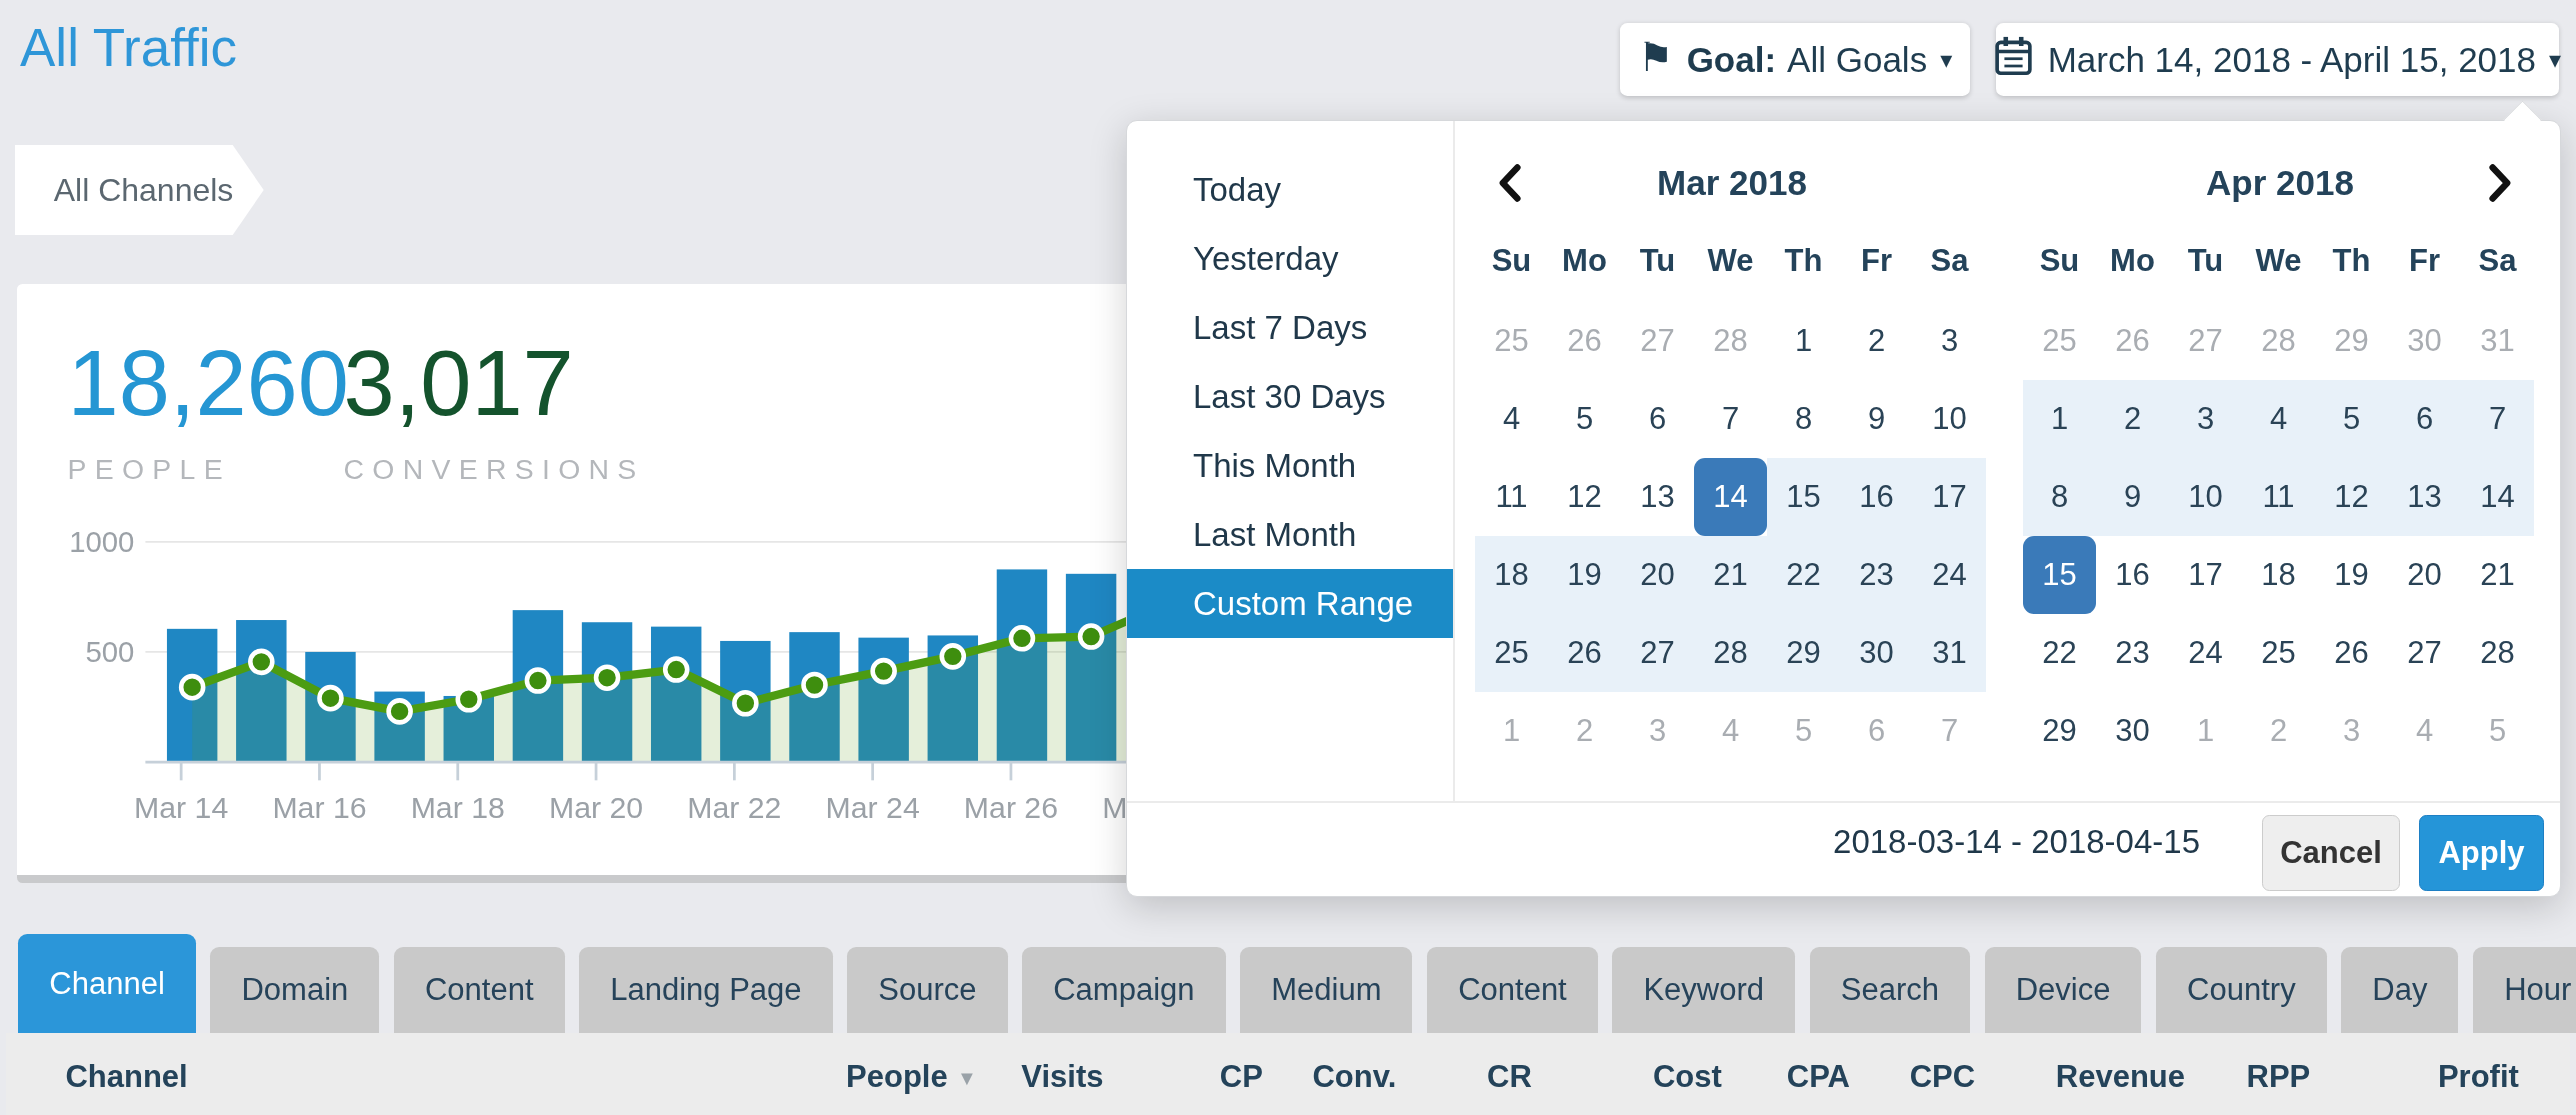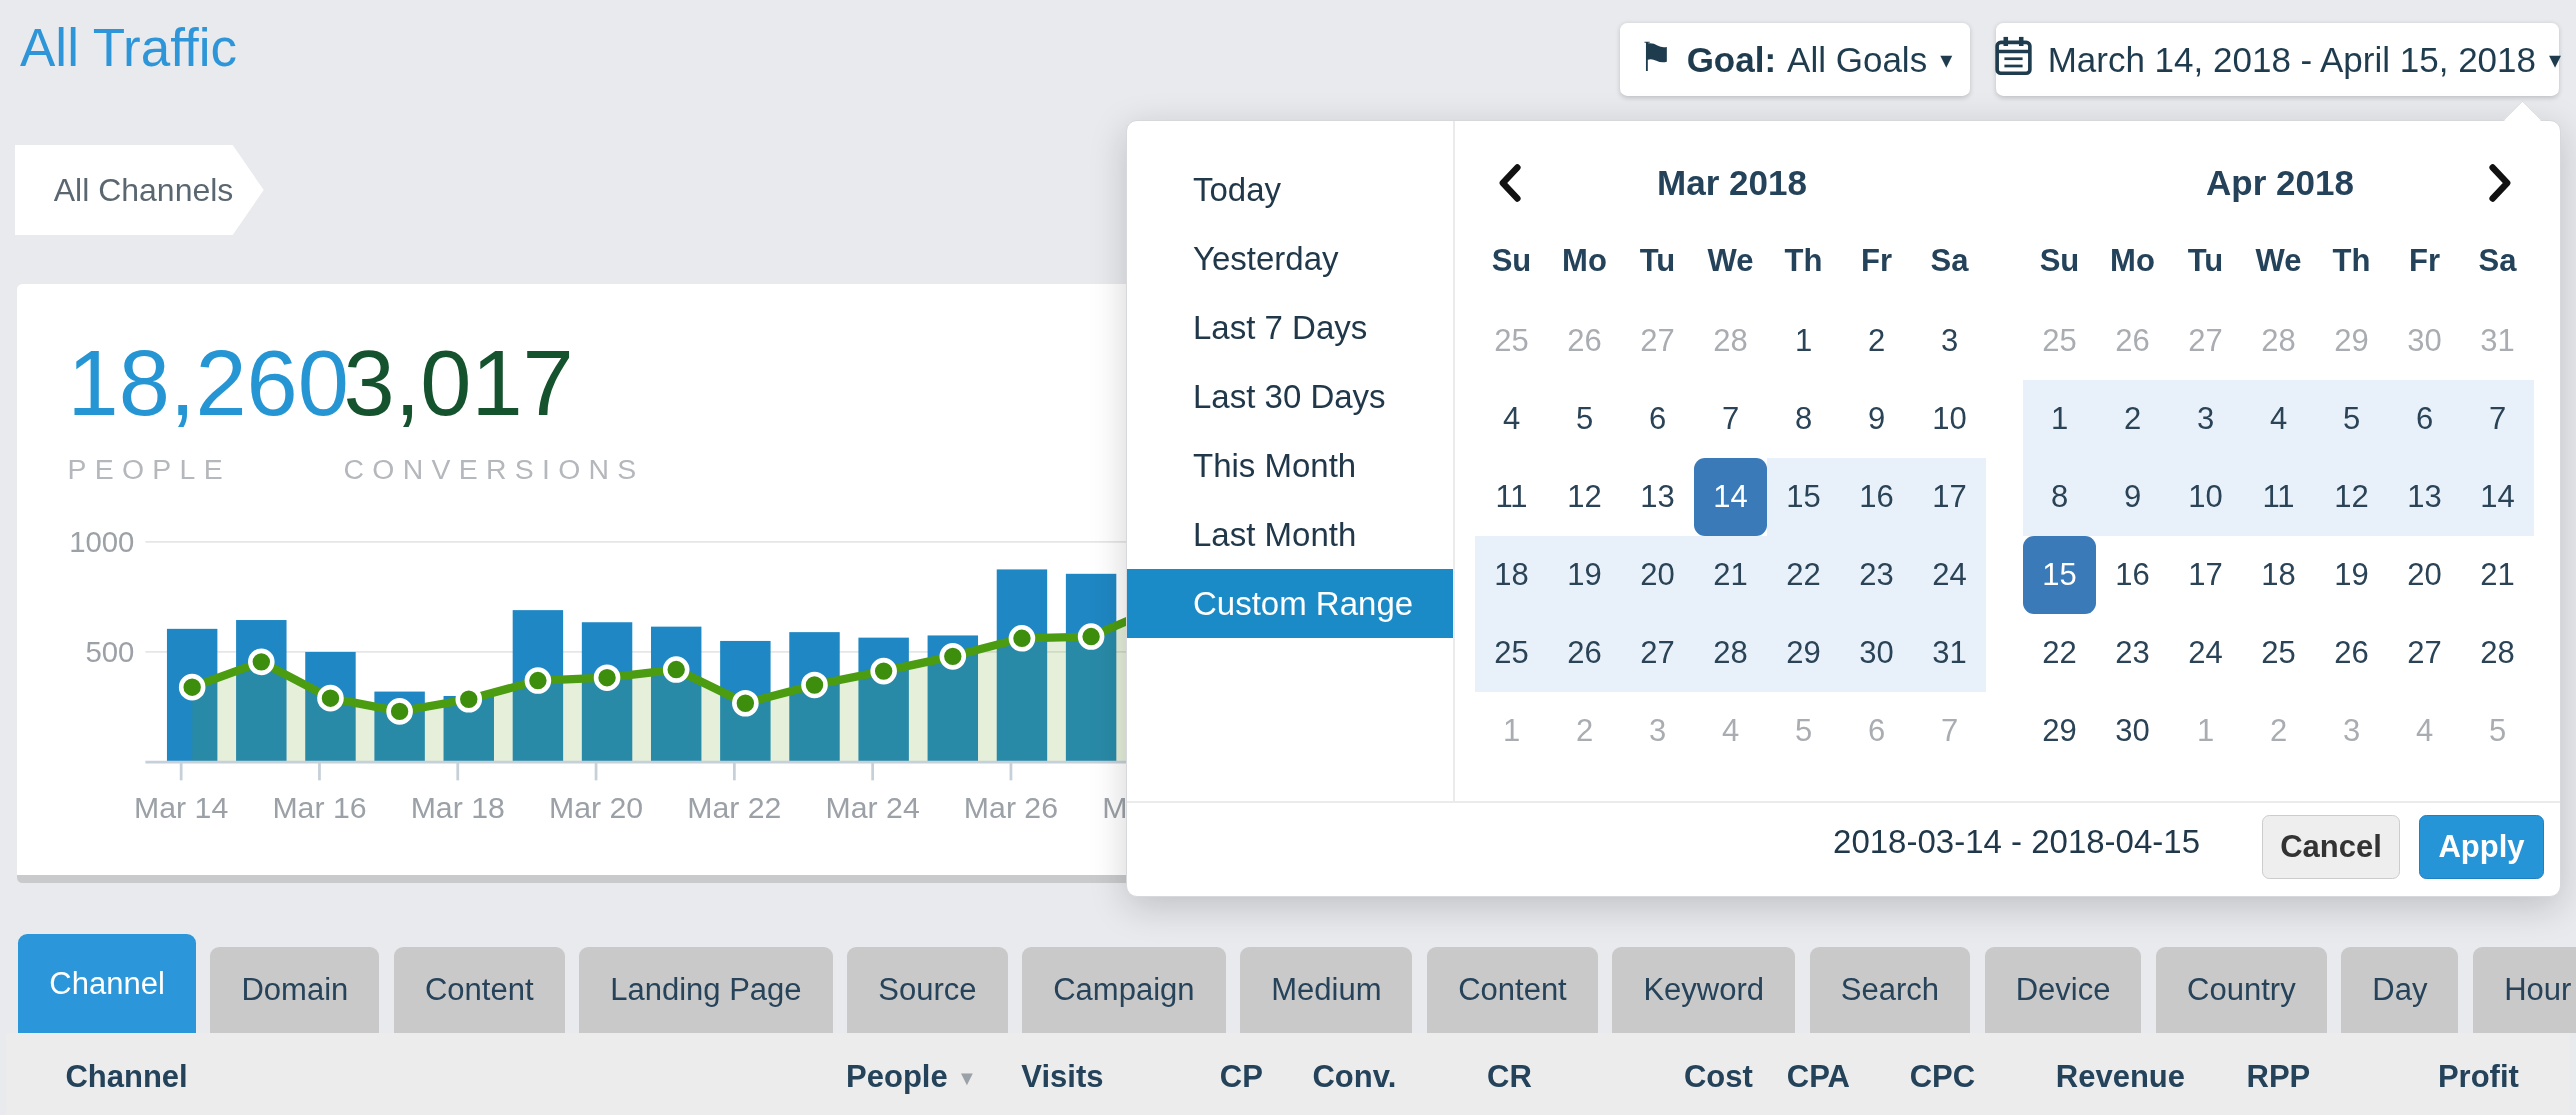--- a/index.html
+++ b/index.html
@@ -51,21 +51,21 @@
   .cal-head div{text-align:center;font-size:31px;font-weight:bold;color:#24435a;line-height:37px;}
   .cal-grid{margin-top:23px;display:grid;grid-template-columns:repeat(7,73px);grid-auto-rows:78px;}
   .day{display:flex;align-items:center;justify-content:center;font-size:31px;color:#2a4356;cursor:pointer;}
   .day.m{color:#a9adb2;}
   .day.r{background:#e8f1f9;}
   .day.sel{background:#3a7ab9;color:#fff;border-radius:11px;}
   .nav{position:absolute;top:41px;width:42px;height:42px;cursor:pointer;}
   .nav-prev{left:363px;} .nav-next{right:40px;}
 
   .range-label{position:absolute;right:360px;top:702px;font-size:33px;color:#20384a;}
-  .btn{position:absolute;top:694px;height:64px;border-radius:7.3px;font-size:31px;font-weight:bold;
+  .btn{position:absolute;top:694px;height:76px;border-radius:7.3px;font-size:31px;font-weight:bold;
     display:flex;align-items:center;justify-content:center;cursor:pointer;box-sizing:border-box;}
   .cancel-btn{left:1135px;width:138px;background:#eee;border:1.8px solid #ccc;color:#333;}
   .apply-btn{left:1292px;width:125px;background:#2595d8;border:1.8px solid #1d7fc4;color:#fff;}
 
   
   .tabs{position:absolute;left:18.3px;top:934px;display:flex;gap:14.7px;align-items:flex-end;height:99px;}
   .tab{height:86px;background:#c9c9c9;border-radius:9.2px 9.2px 0 0;font-size:31px;color:#26435a;
     display:flex;align-items:center;padding:0 31px;cursor:pointer;white-space:nowrap;}
   .tab.active{height:99px;background:#2b96d9;color:#fff;}
 
@@ -332,21 +332,21 @@
       <div class="tab">Hour</div>
     </div>
 
   <div class="thead" id="thead">
       <div class="th first" style="left: 59px;">Channel</div>
       <div class="th" style="left: 905px;">People<span class="sort-caret">▼</span></div>
       <div class="th" style="left: 1056px;">Visits</div>
       <div class="th" style="left: 1235px;">CP</div>
       <div class="th" style="left: 1348px;">Conv.</div>
       <div class="th" style="left: 1503px;">CR</div>
-      <div class="th" style="left: 1681px; margin-left: 31px;">Cost</div>
+      <div class="th" style="left: 1681px;">Cost</div>
       <div class="th" style="left: 1812px;">CPA</div>
       <div class="th" style="left: 1936px;">CPC</div>
       <div class="th" style="left: 2114px;">Revenue</div>
       <div class="th" style="left: 2272px;">RPP</div>
       <div class="th" style="left: 2472px;">Profit</div>
     </div>
 
 </div>
 
 

